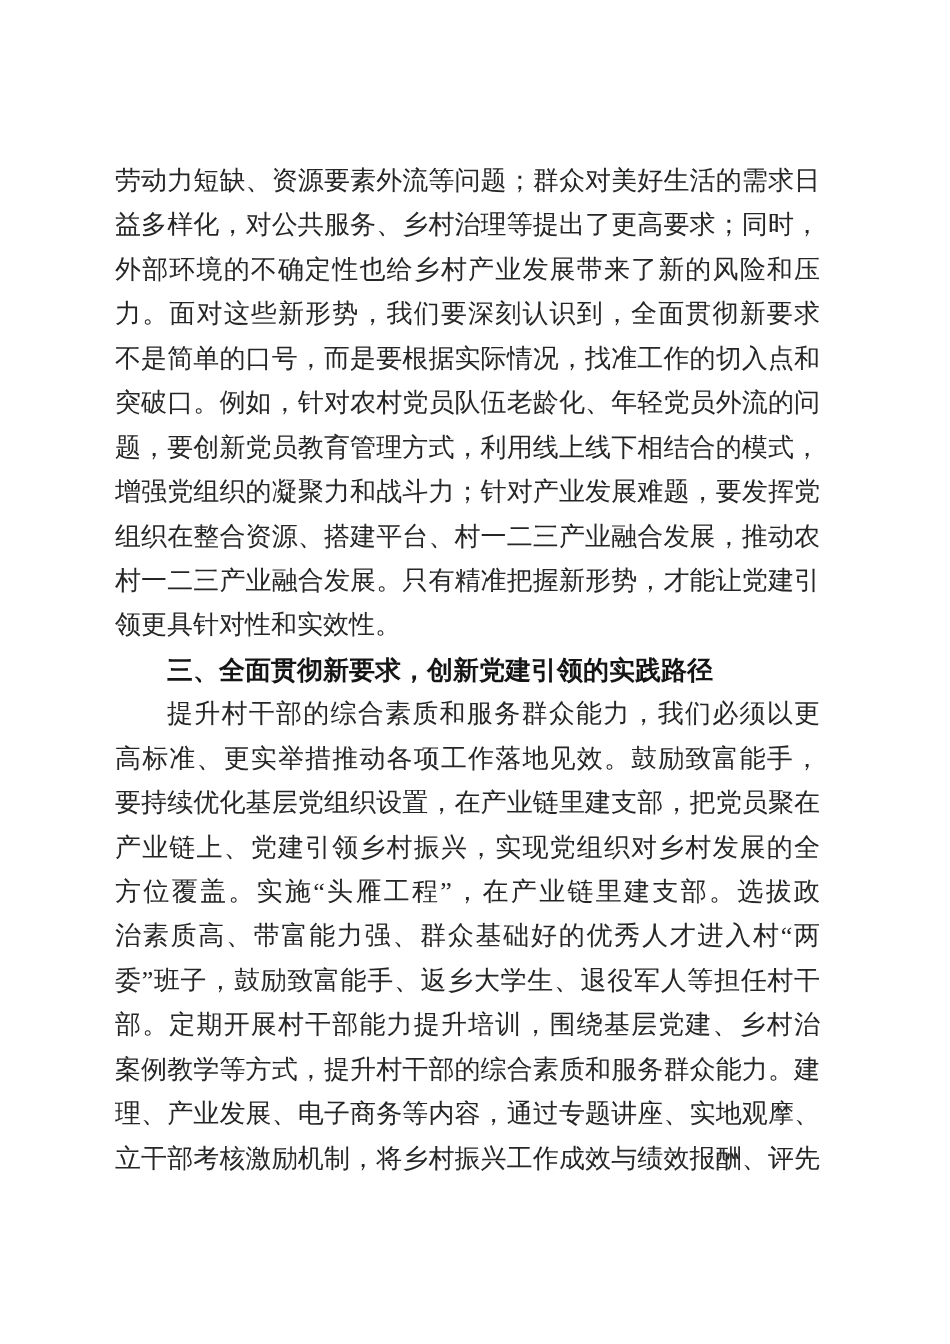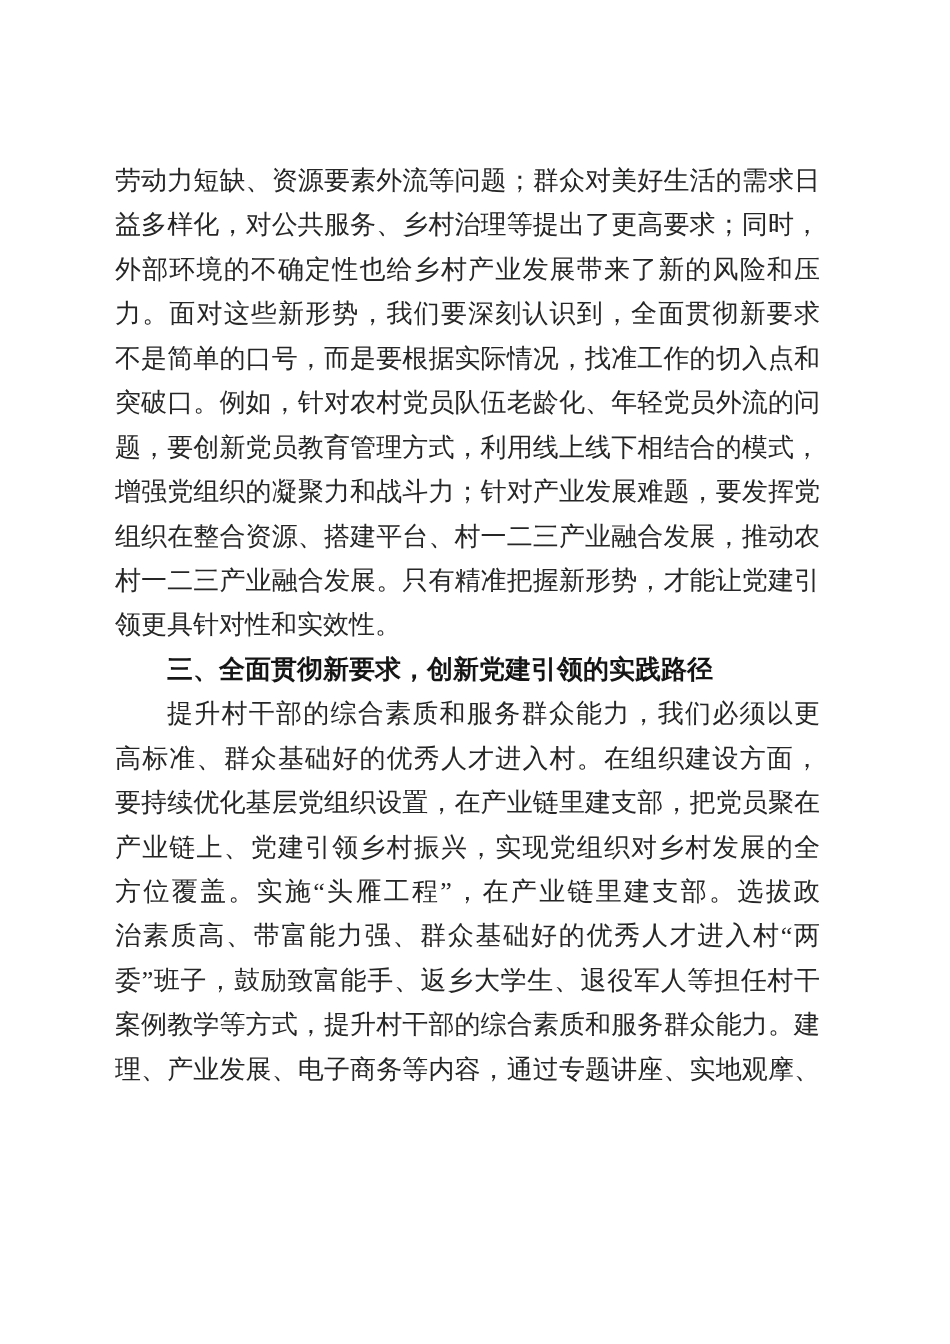--- a/index.html
+++ b/index.html
@@ -33,21 +33,21 @@
     overflow: visible;
   }
   .line.body-end {
     text-align: center;
     text-align-last: left;
   }
   .line.body-indent {
     text-indent: 52px;
   }
   .line.heading {
-    font-family: Liberation Serif, serif;
+    font-family: Liberation Sans, sans-serif;
     font-weight: 700;
     color: #151515;
     text-align: right;
     text-align-last: left;
     text-indent: 52px;
   }
 </style>
 </head>
 <body>
 
@@ -59,22 +59,24 @@
       <div class="line body">力。面对这些新形势，我们要深刻认识到，全面贯彻新要求</div>
       <div class="line body">不是简单的口号，而是要根据实际情况，找准工作的切入点和</div>
       <div class="line body">突破口。例如，针对农村党员队伍老龄化、年轻党员外流的问</div>
       <div class="line body">题，要创新党员教育管理方式，利用线上线下相结合的模式，</div>
       <div class="line body">增强党组织的凝聚力和战斗力；针对产业发展难题，要发挥党</div>
       <div class="line body">组织在整合资源、搭建平台、村一二三产业融合发展，推动农</div>
       <div class="line body">村一二三产业融合发展。只有精准把握新形势，才能让党建引</div>
       <div class="line body-end">领更具针对性和实效性。</div>
       <div class="line heading">三、全面贯彻新要求，创新党建引领的实践路径</div>
       <div class="line body-indent">提升村干部的综合素质和服务群众能力，我们必须以更</div>
-      <div class="line body">高标准、群众基础好的优秀人才进入村。在组织建设方面，</div>
+      <div class="line body">高标准、更实举措推动各项工作落地见效。鼓励致富能手，</div>
       <div class="line body">要持续优化基层党组织设置，在产业链里建支部，把党员聚在</div>
       <div class="line body">产业链上、党建引领乡村振兴，实现党组织对乡村发展的全</div>
       <div class="line body">方位覆盖。实施“头雁工程”，在产业链里建支部。选拔政</div>
       <div class="line body">治素质高、带富能力强、群众基础好的优秀人才进入村“两</div>
       <div class="line body">委”班子，鼓励致富能手、返乡大学生、退役军人等担任村干</div>
+      <div class="line body">部。定期开展村干部能力提升培训，围绕基层党建、乡村治</div>
       <div class="line body">案例教学等方式，提升村干部的综合素质和服务群众能力。建</div>
       <div class="line body">理、产业发展、电子商务等内容，通过专题讲座、实地观摩、</div>
+      <div class="line body">立干部考核激励机制，将乡村振兴工作成效与绩效报酬、评先</div>
     </div>
 </div>
 
 </body></html>

